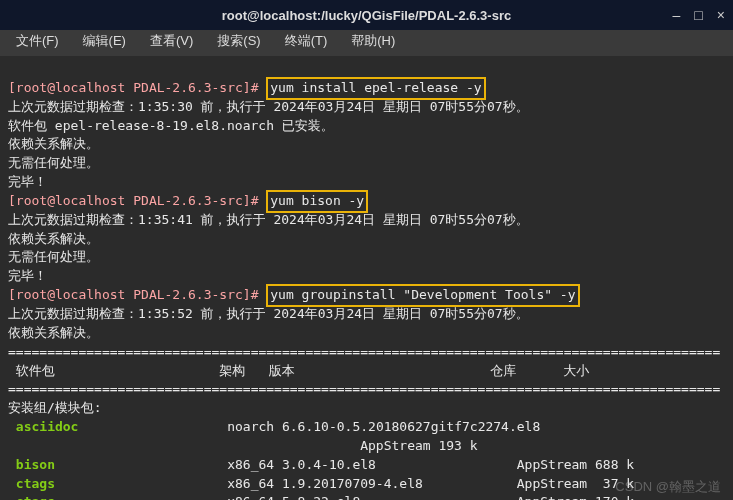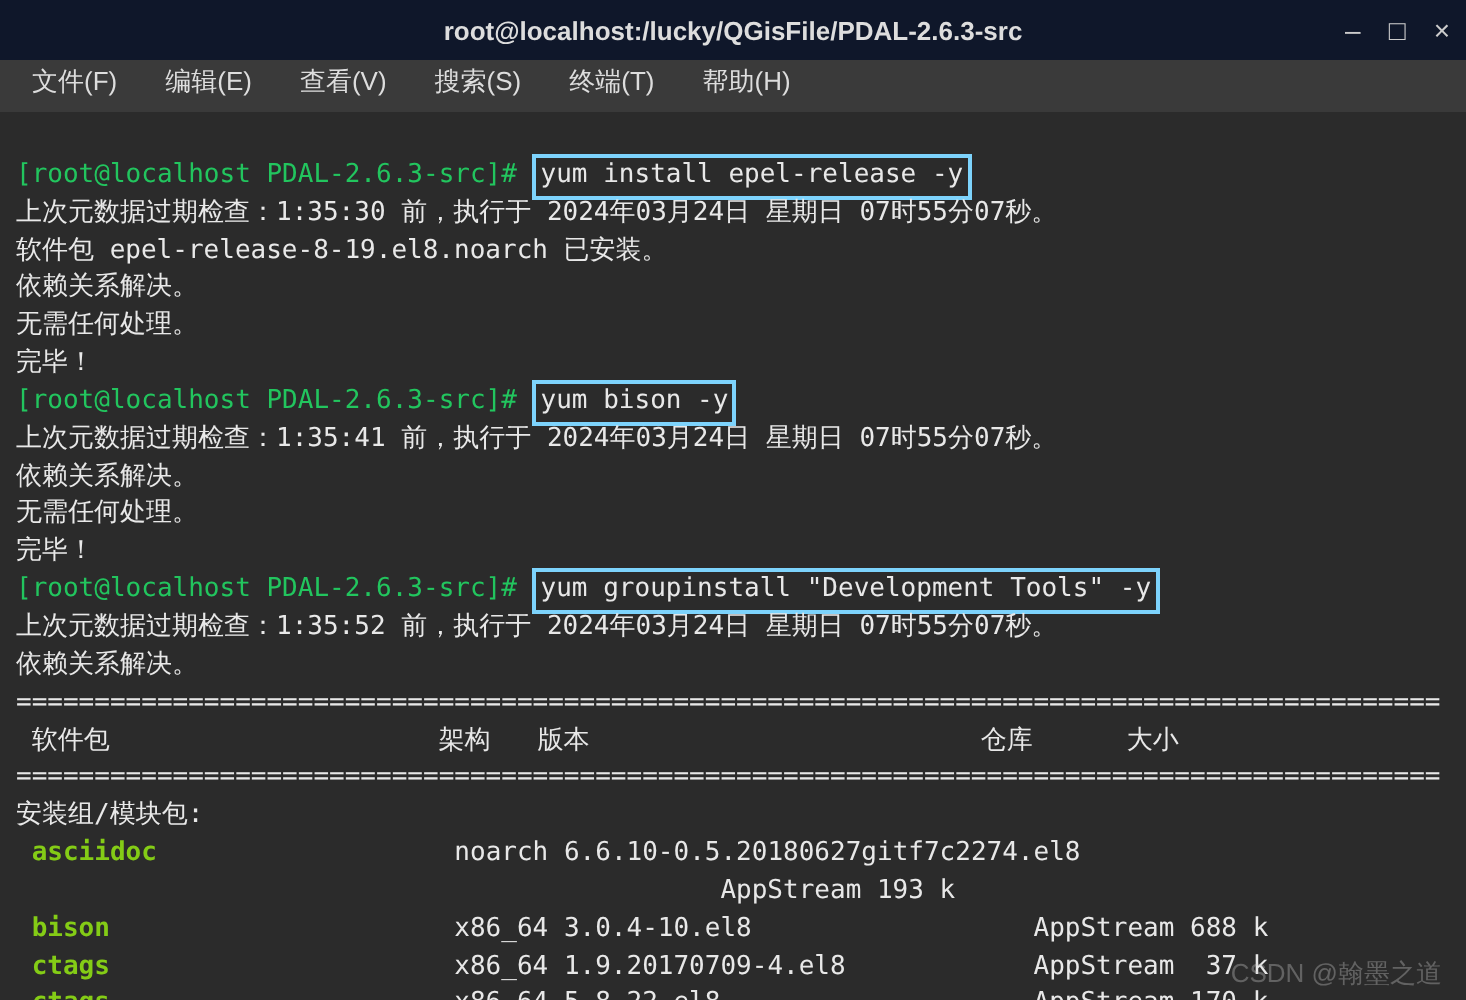--- a/index.html
+++ b/index.html
@@ -4,23 +4,23 @@
 <style>
 * { margin: 0; padding: 0; box-sizing: border-box; }
 body { width: 733px; height: 500px; background: #2b2b2b; font-family: "DejaVu Sans Mono", monospace; font-size: 13px; overflow: hidden; }
 .titlebar { background: #0f172a; height: 30px; display: flex; align-items: center; justify-content: center; position: relative; color: #ddd; }
 .title-text { font-family: sans-serif; font-size: 13px; font-weight: bold; }
 .win-controls { position: absolute; right: 8px; display: flex; gap: 14px; }
 .win-btn { color: #ccc; font-size: 14px; cursor: pointer; font-family: sans-serif; }
 .menubar { background: #3a3a3a; height: 26px; display: flex; align-items: flex-start; padding: 0 8px; gap: 8px; }
 .menu-item { color: #ddd; font-family: sans-serif; font-size: 13px; padding: 2px 8px; cursor: pointer; }
 .terminal { background: #2b2b2b; color: #e8e8e8; padding: 4px 8px; line-height: 1.45; white-space: pre; font-size: 13px; }
-.prompt { color: #22c55e; }
+.prompt { color: #fca5a5; }
 .pkg-green { color: #84cc16; font-weight: bold; }
-.hl { border: 2px solid #7dd3fc; display: inline-block; padding: 0 2px; margin: -2px 0; }
+.hl { border: 2px solid #eab308; display: inline-block; padding: 0 2px; margin: -2px 0; }
 .sep { color: #e8e8e8; }
 .watermark { position: absolute; right: 12px; bottom: 4px; color: rgba(200,200,200,0.35); font-family: sans-serif; font-size: 13px; }
 </style>
 </head>
 <body>
 
 <div class="titlebar">
   <span class="title-text">root@localhost:/lucky/QGisFile/PDAL-2.6.3-src</span>
   <div class="win-controls">
     <span class="win-btn">–</span>

